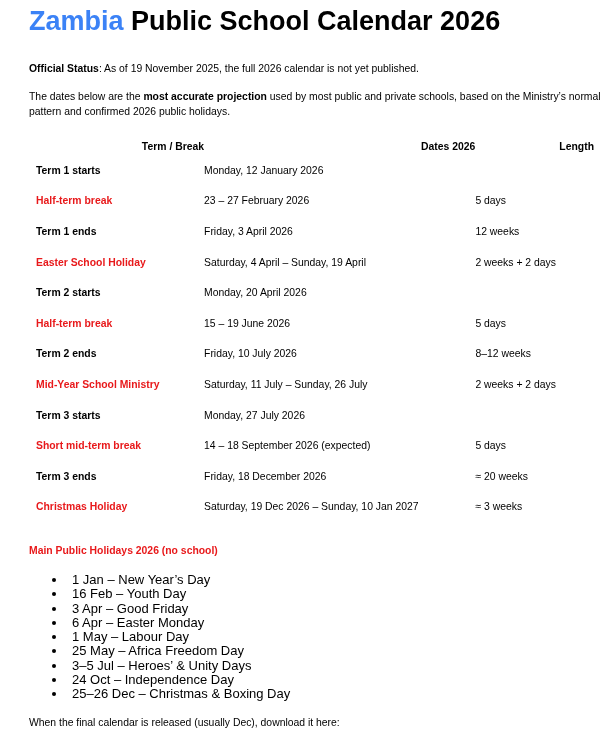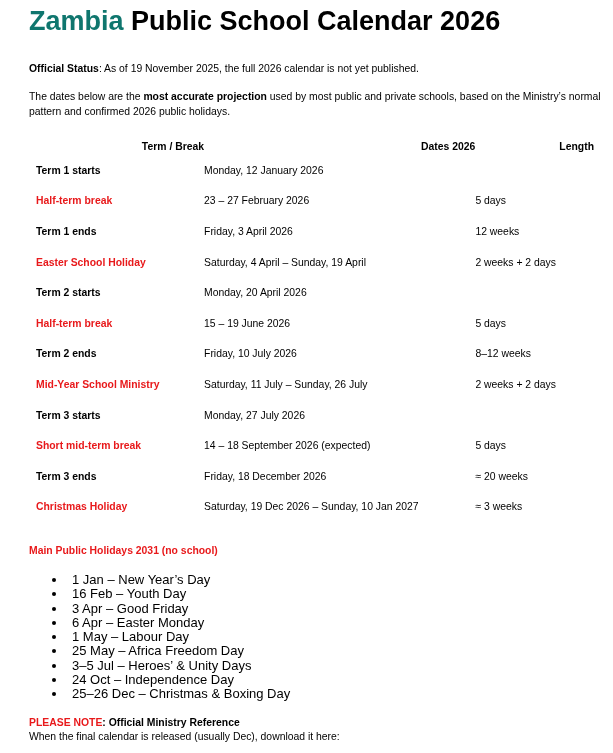--- a/index.html
+++ b/index.html
@@ -7,21 +7,21 @@
       width: 613px; height: 753px; overflow: hidden;
       font-family: "Liberation Sans", sans-serif;
       color: #000000;
       position: relative;
     }
     .page { position: absolute; left: 0; top: 0; width: 613px; }
     .title {
       position: absolute; left: 29px; top: 6px;
       font-size: 27px; font-weight: bold; white-space: nowrap; letter-spacing: 0px;
     }
-    .title .accent { color: #0f766e; }
+    .title .accent { color: #3b82f6; }
     .para {
       position: absolute; left: 29px; font-size: 10.4px; line-height: 15px; width: 575px;
     }
     .status { top: 61px; }
     .intro { top: 89px; }
     .bold { font-weight: bold; }
     table.cal {
       position: absolute; left: 29px; top: 137px; width: 565px;
       border-collapse: collapse; font-size: 10.4px;
     }
@@ -133,33 +133,30 @@
           <td class="c3">≈ 20 weeks</td>
         </tr>
         <tr class="holiday">
           <td class="c1">Christmas Holiday</td>
           <td class="c2">Saturday, 19 Dec 2026 – Sunday, 10 Jan 2027</td>
           <td class="c3">≈ 3 weeks</td>
         </tr>
       </tbody>
   </table>
 
-  <div class="hol-heading">Main Public Holidays 2031 (no school)</div>
+  <div class="hol-heading">Main Public Holidays 2026 (no school)</div>
 
   <ul class="hols" id="hol-list">
       <li><span class="bullet"></span><span>1 Jan – New Year’s Day</span></li>
       <li><span class="bullet"></span><span>16 Feb – Youth Day</span></li>
       <li><span class="bullet"></span><span>3 Apr – Good Friday</span></li>
       <li><span class="bullet"></span><span>6 Apr – Easter Monday</span></li>
       <li><span class="bullet"></span><span>1 May – Labour Day</span></li>
       <li><span class="bullet"></span><span>25 May – Africa Freedom Day</span></li>
       <li><span class="bullet"></span><span>3–5 Jul – Heroes’ &amp; Unity Days</span></li>
       <li><span class="bullet"></span><span>24 Oct – Independence Day</span></li>
       <li><span class="bullet"></span><span>25–26 Dec – Christmas &amp; Boxing Day</span></li>
     </ul>
 
   <div class="note">
-    <div>
-      <span class="red">PLEASE NOTE</span><span class="bold">: Official Ministry Reference</span>
-    </div>
     <div>When the final calendar is released (usually Dec), download it here:</div>
   </div>
 </div>
 
 </body></html>

